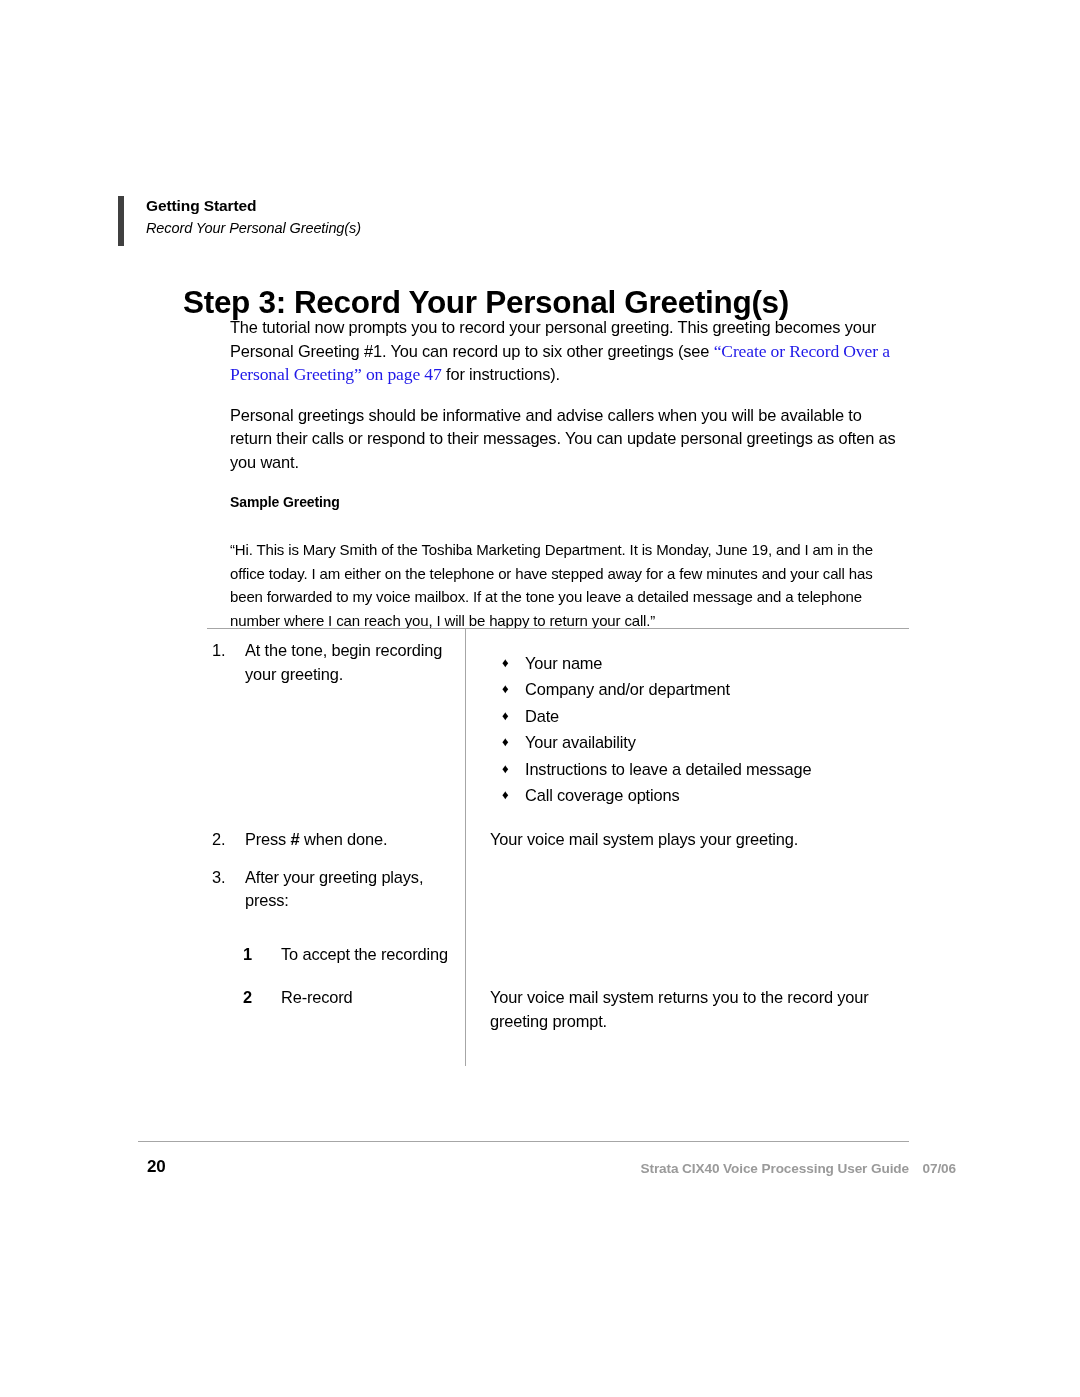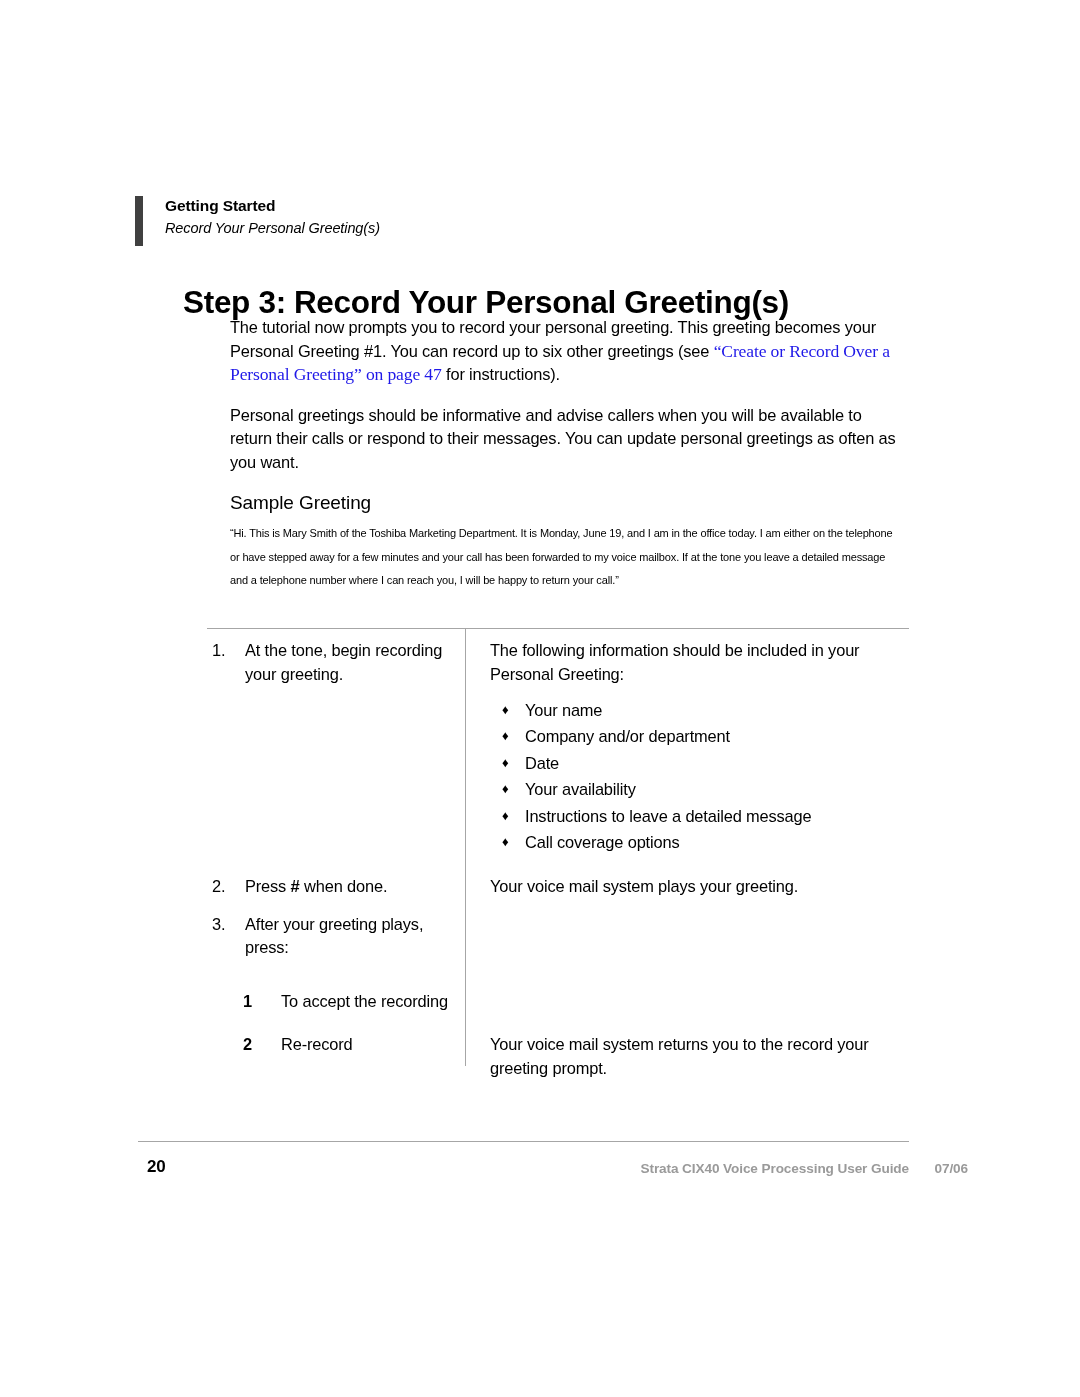--- a/index.html
+++ b/index.html
@@ -17,23 +17,23 @@
   }
 
   .page {
     position: absolute;
     inset: 0;
   }
 
   
   .running-header {
     position: absolute;
-    left: 135px;
+    left: 118px;
     top: 196px;
-    border-left: 8px solid #404040;
+    border-left: 6px solid #404040;
     padding-left: 22px;
     height: 50px;
     box-sizing: border-box;
   }
   .header-title {
     font-size: 15.5px;
     font-weight: bold;
     letter-spacing: -0.1px;
     line-height: 20px;
   }
@@ -70,29 +70,29 @@
     line-height: 23.5px;
     letter-spacing: -0.15px;
     text-align: left;
   }
   .xref {
     color: #2019e8;
     font-family: "Liberation Serif", serif;
     font-size: 17.6px;
   }
   .subhead {
-    margin: 0 0 8px 0;
-    font-size: 19px;
-    font-weight: normal;
+    margin: 0 0 24px 0;
+    font-size: 14px;
+    font-weight: bold;
     letter-spacing: -0.1px;
     line-height: 23px;
   }
   p.quote {
     margin: 0;
-    font-size: 11px;
+    font-size: 15px;
     line-height: 23.5px;
     letter-spacing: -0.15px;
   }
 
   
   .proc {
     position: absolute;
     left: 207px;
     top: 628px;
     width: 702px;
@@ -212,21 +212,21 @@
     right: 171px;
     top: 1161px;
     font-size: 13.6px;
     font-weight: bold;
     color: #9a9a9a;
     letter-spacing: -0.1px;
     white-space: nowrap;
   }
   .footer-date {
     position: absolute;
-    right: 112px;
+    right: 124px;
     top: 1161px;
     font-size: 13.6px;
     font-weight: bold;
     color: #9a9a9a;
     letter-spacing: -0.1px;
     white-space: nowrap;
     text-align: center;
   }
 </style>
 </head>
@@ -259,21 +259,20 @@
       <div class="proc-divider"></div>
 
       <div class="row">
         <div class="col-left">
           <div class="step-line">
             <span class="step-num">1.</span>
             <span class="step-text">At the tone, begin recording your greeting.</span>
           </div>
         </div>
         <div class="col-right">
-          <div class="rtext">The following information should be included in your Personal Greeting:</div>
           <ul class="diamond">
             <li><span class="bullet">♦</span><span>Your name</span></li>
             <li><span class="bullet">♦</span><span>Company and/or department</span></li>
             <li><span class="bullet">♦</span><span>Date</span></li>
             <li><span class="bullet">♦</span><span>Your availability</span></li>
             <li><span class="bullet">♦</span><span>Instructions to leave a detailed message</span></li>
             <li><span class="bullet">♦</span><span>Call coverage options</span></li>
           </ul>
         </div>
       </div>

